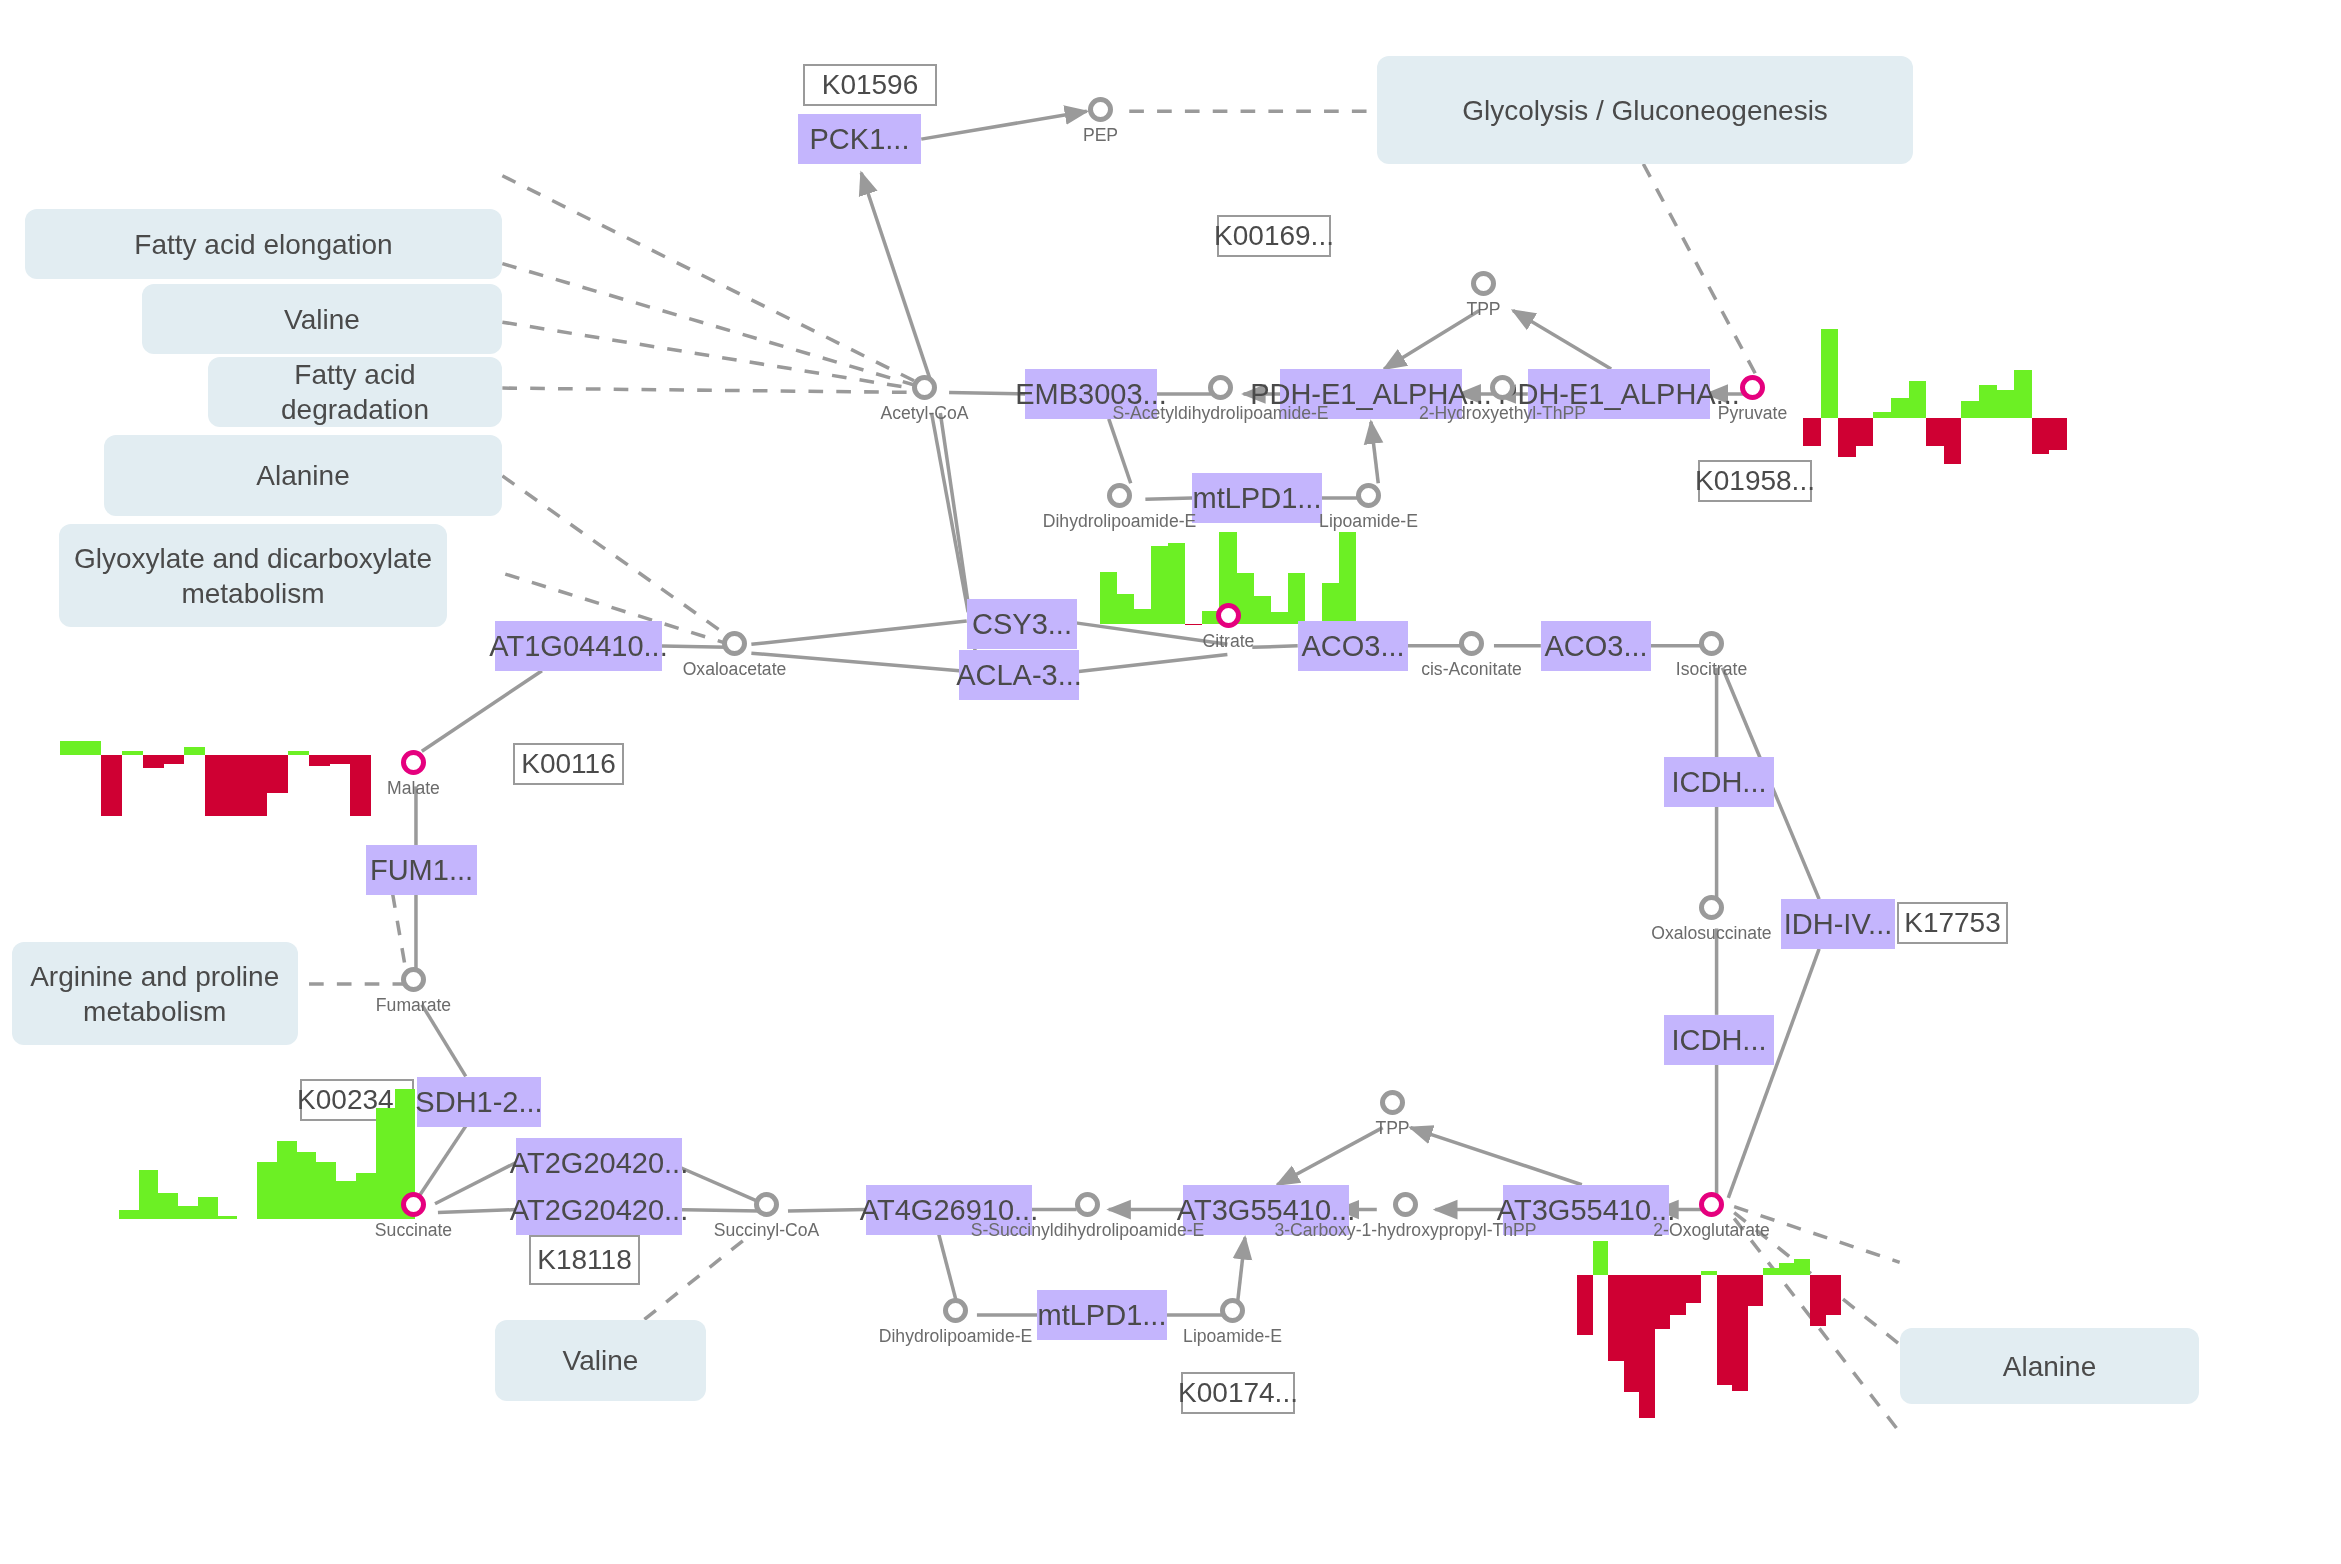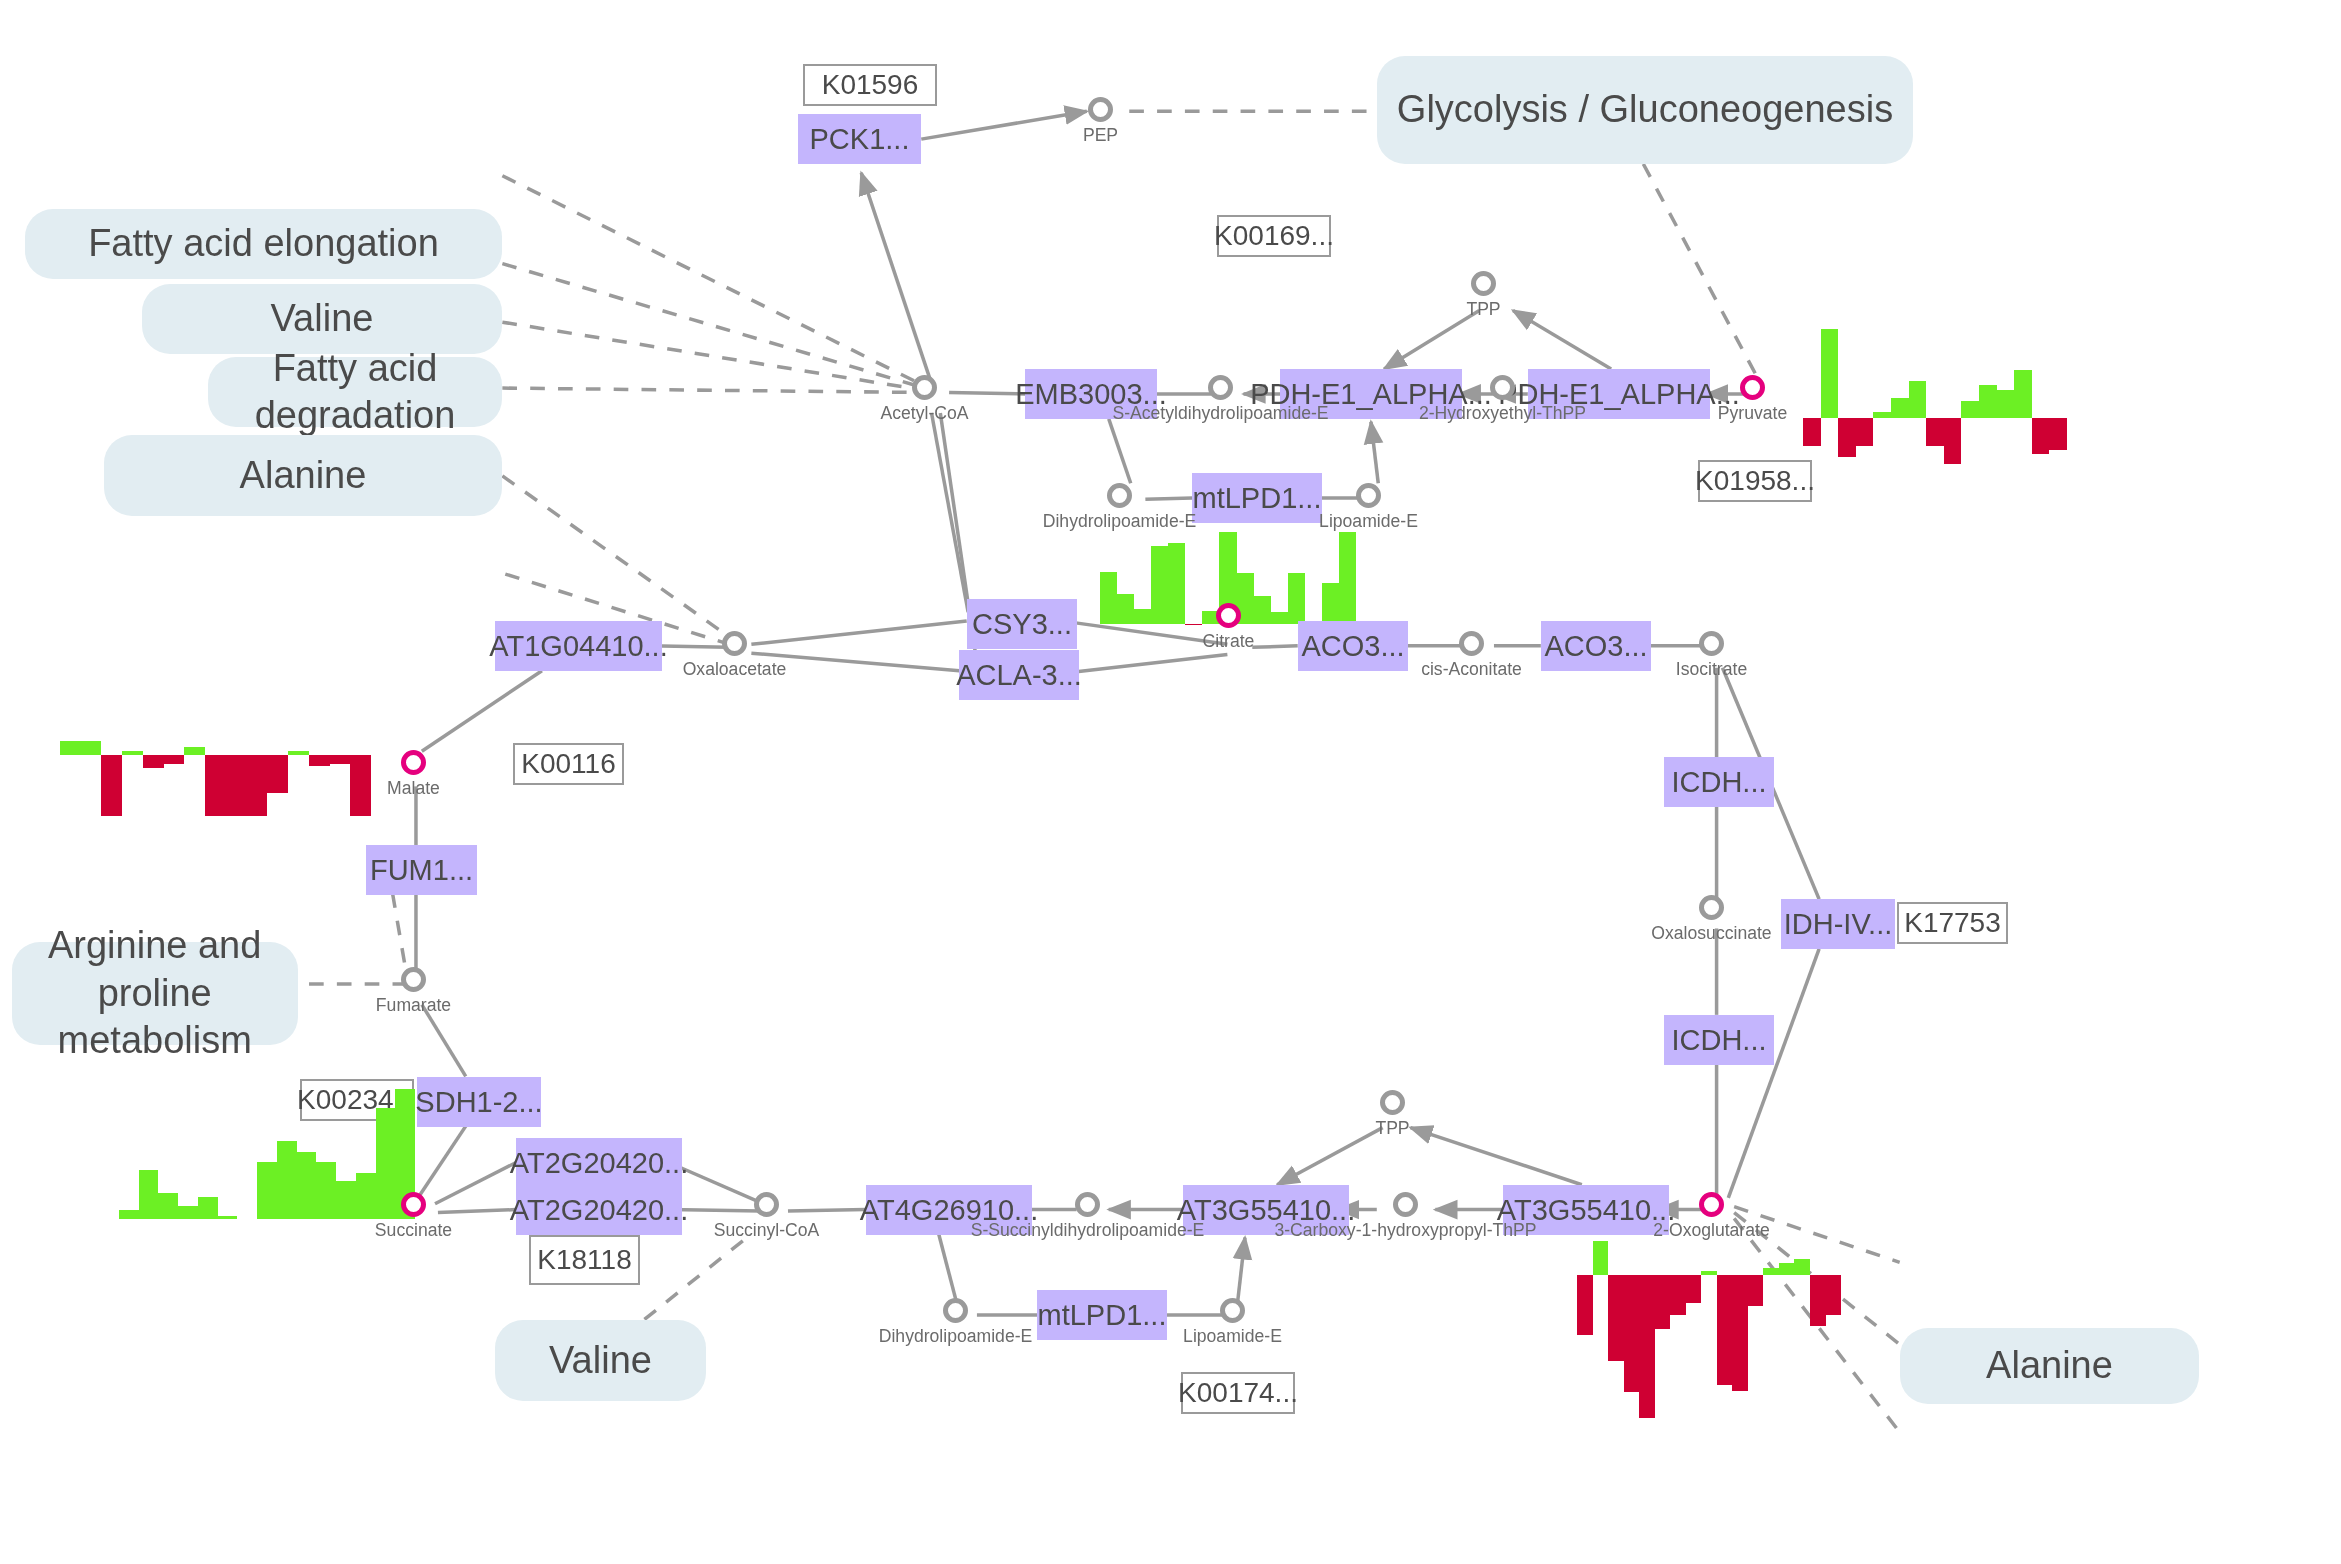--- a/index.html
+++ b/index.html
@@ -2,23 +2,23 @@
 <html style="font-size:11.7px"><head>
 <meta charset="utf-8">
 <style>
   html,body{margin:0;padding:0;background:#ffffff;}
   body{font-family:"Liberation Sans",sans-serif;}
   #stage{position:relative;width:2342px;height:1564px;background:#fff;overflow:hidden;}
   #edges{position:absolute;left:0;top:0;width:2342px;height:1564px;}
 
   
   .mapbox{
-    position:absolute;background:#e2edf2;border-radius:28px;
+    position:absolute;background:#e2edf2;border-radius:12px;
     display:flex;align-items:center;justify-content:center;text-align:center;
-    color:#4a4a4a;font-size:38px;line-height:1.25;padding:0 13px;box-sizing:border-box;
+    color:#4a4a4a;font-size:28px;line-height:1.25;padding:0 13px;box-sizing:border-box;
   }
   
   .gene{
     position:absolute;background:#c4b5fd;color:#4a4a4a;
     display:flex;align-items:center;justify-content:center;
     font-size:29px;white-space:nowrap;box-sizing:border-box;
   }
   
   .kobox{
     position:absolute;background:#ffffff;border:2.2px solid #9a9a9a;
@@ -182,20 +182,23 @@
     </div>
   <div class="mapbox" style="left:142px;top:284px;width:360px;height:70px;">
       <span>Valine</span>
     </div>
   <div class="mapbox" style="left:208px;top:357px;width:294px;height:70px;">
       <span>Fatty acid degradation</span>
     </div>
   <div class="mapbox" style="left:104px;top:435px;width:398px;height:81px;">
       <span>Alanine</span>
     </div>
+  <div class="mapbox" style="left:59px;top:524px;width:388px;height:103px;">
+      <span>Glyoxylate and dicarboxylate metabolism</span>
+    </div>
   <div class="mapbox" style="left:1377px;top:56px;width:536px;height:108px;">
       <span>Glycolysis / Gluconeogenesis</span>
     </div>
   <div class="mapbox" style="left:11.7px;top:942px;width:286px;height:103px;">
       <span>Arginine and proline metabolism</span>
     </div>
   <div class="mapbox" style="left:495px;top:1320px;width:211px;height:81px;">
       <span>Valine</span>
     </div>
   <div class="mapbox" style="left:1900px;top:1328px;width:299px;height:76px;">

